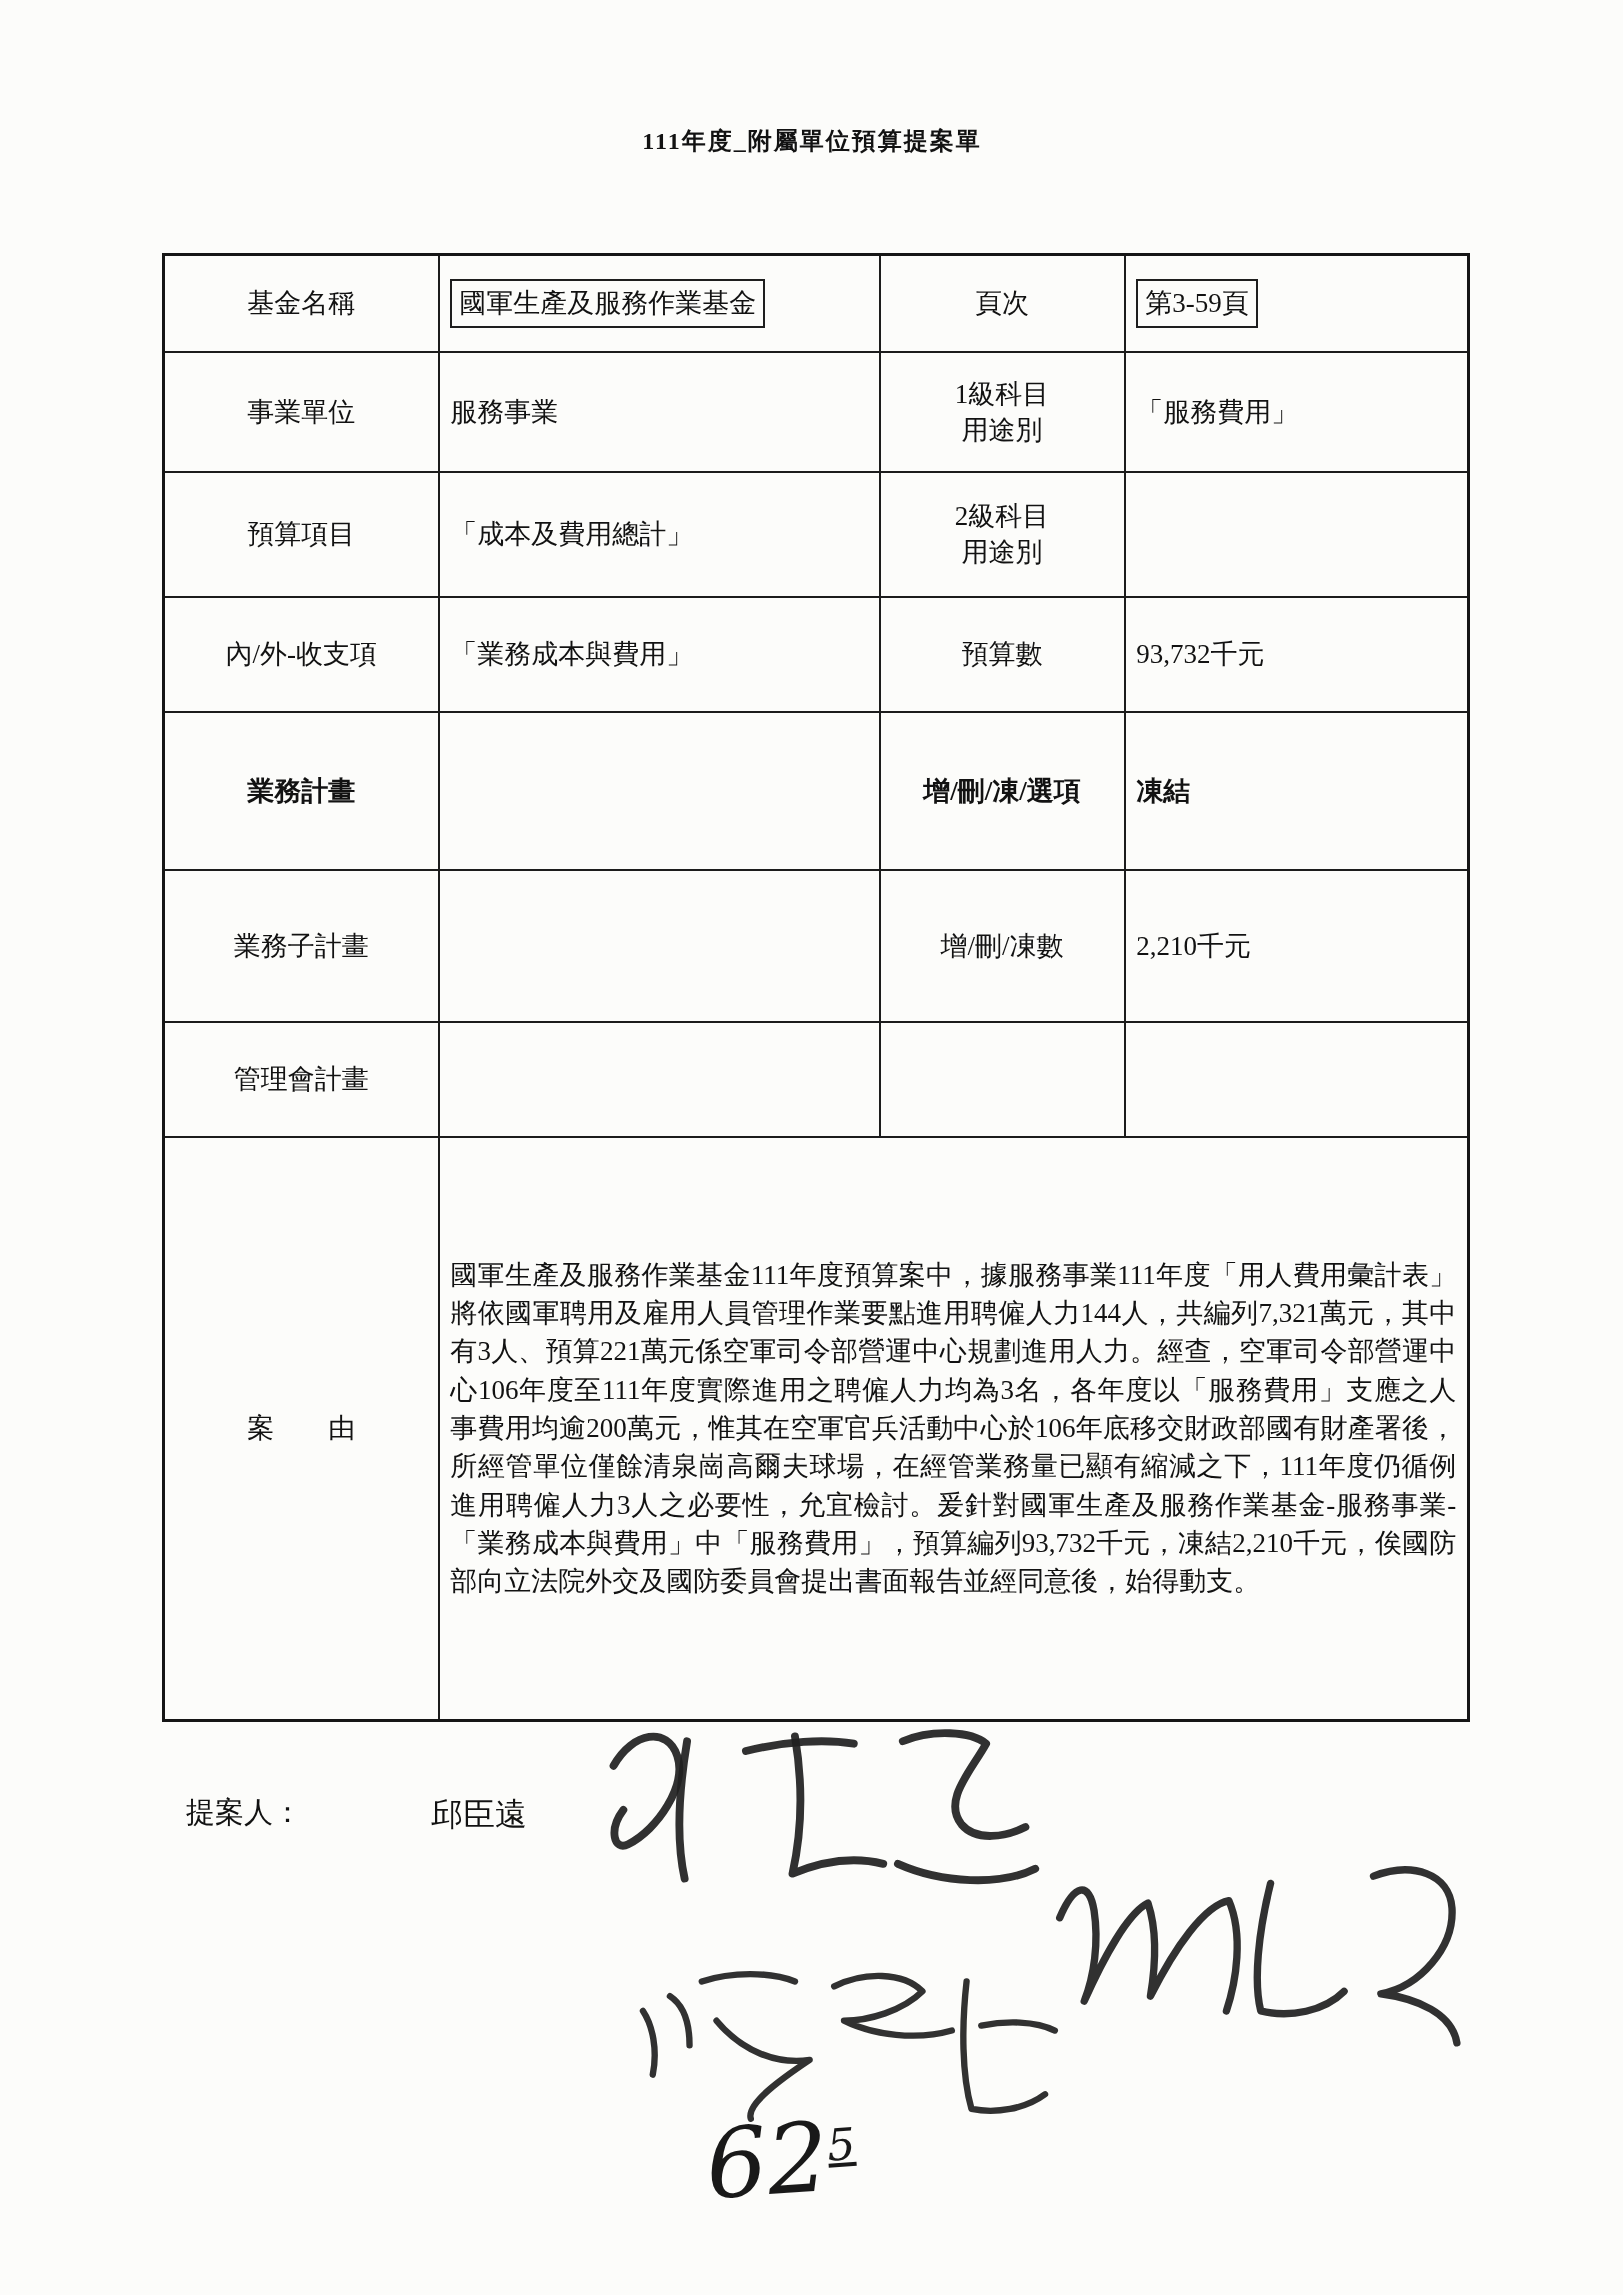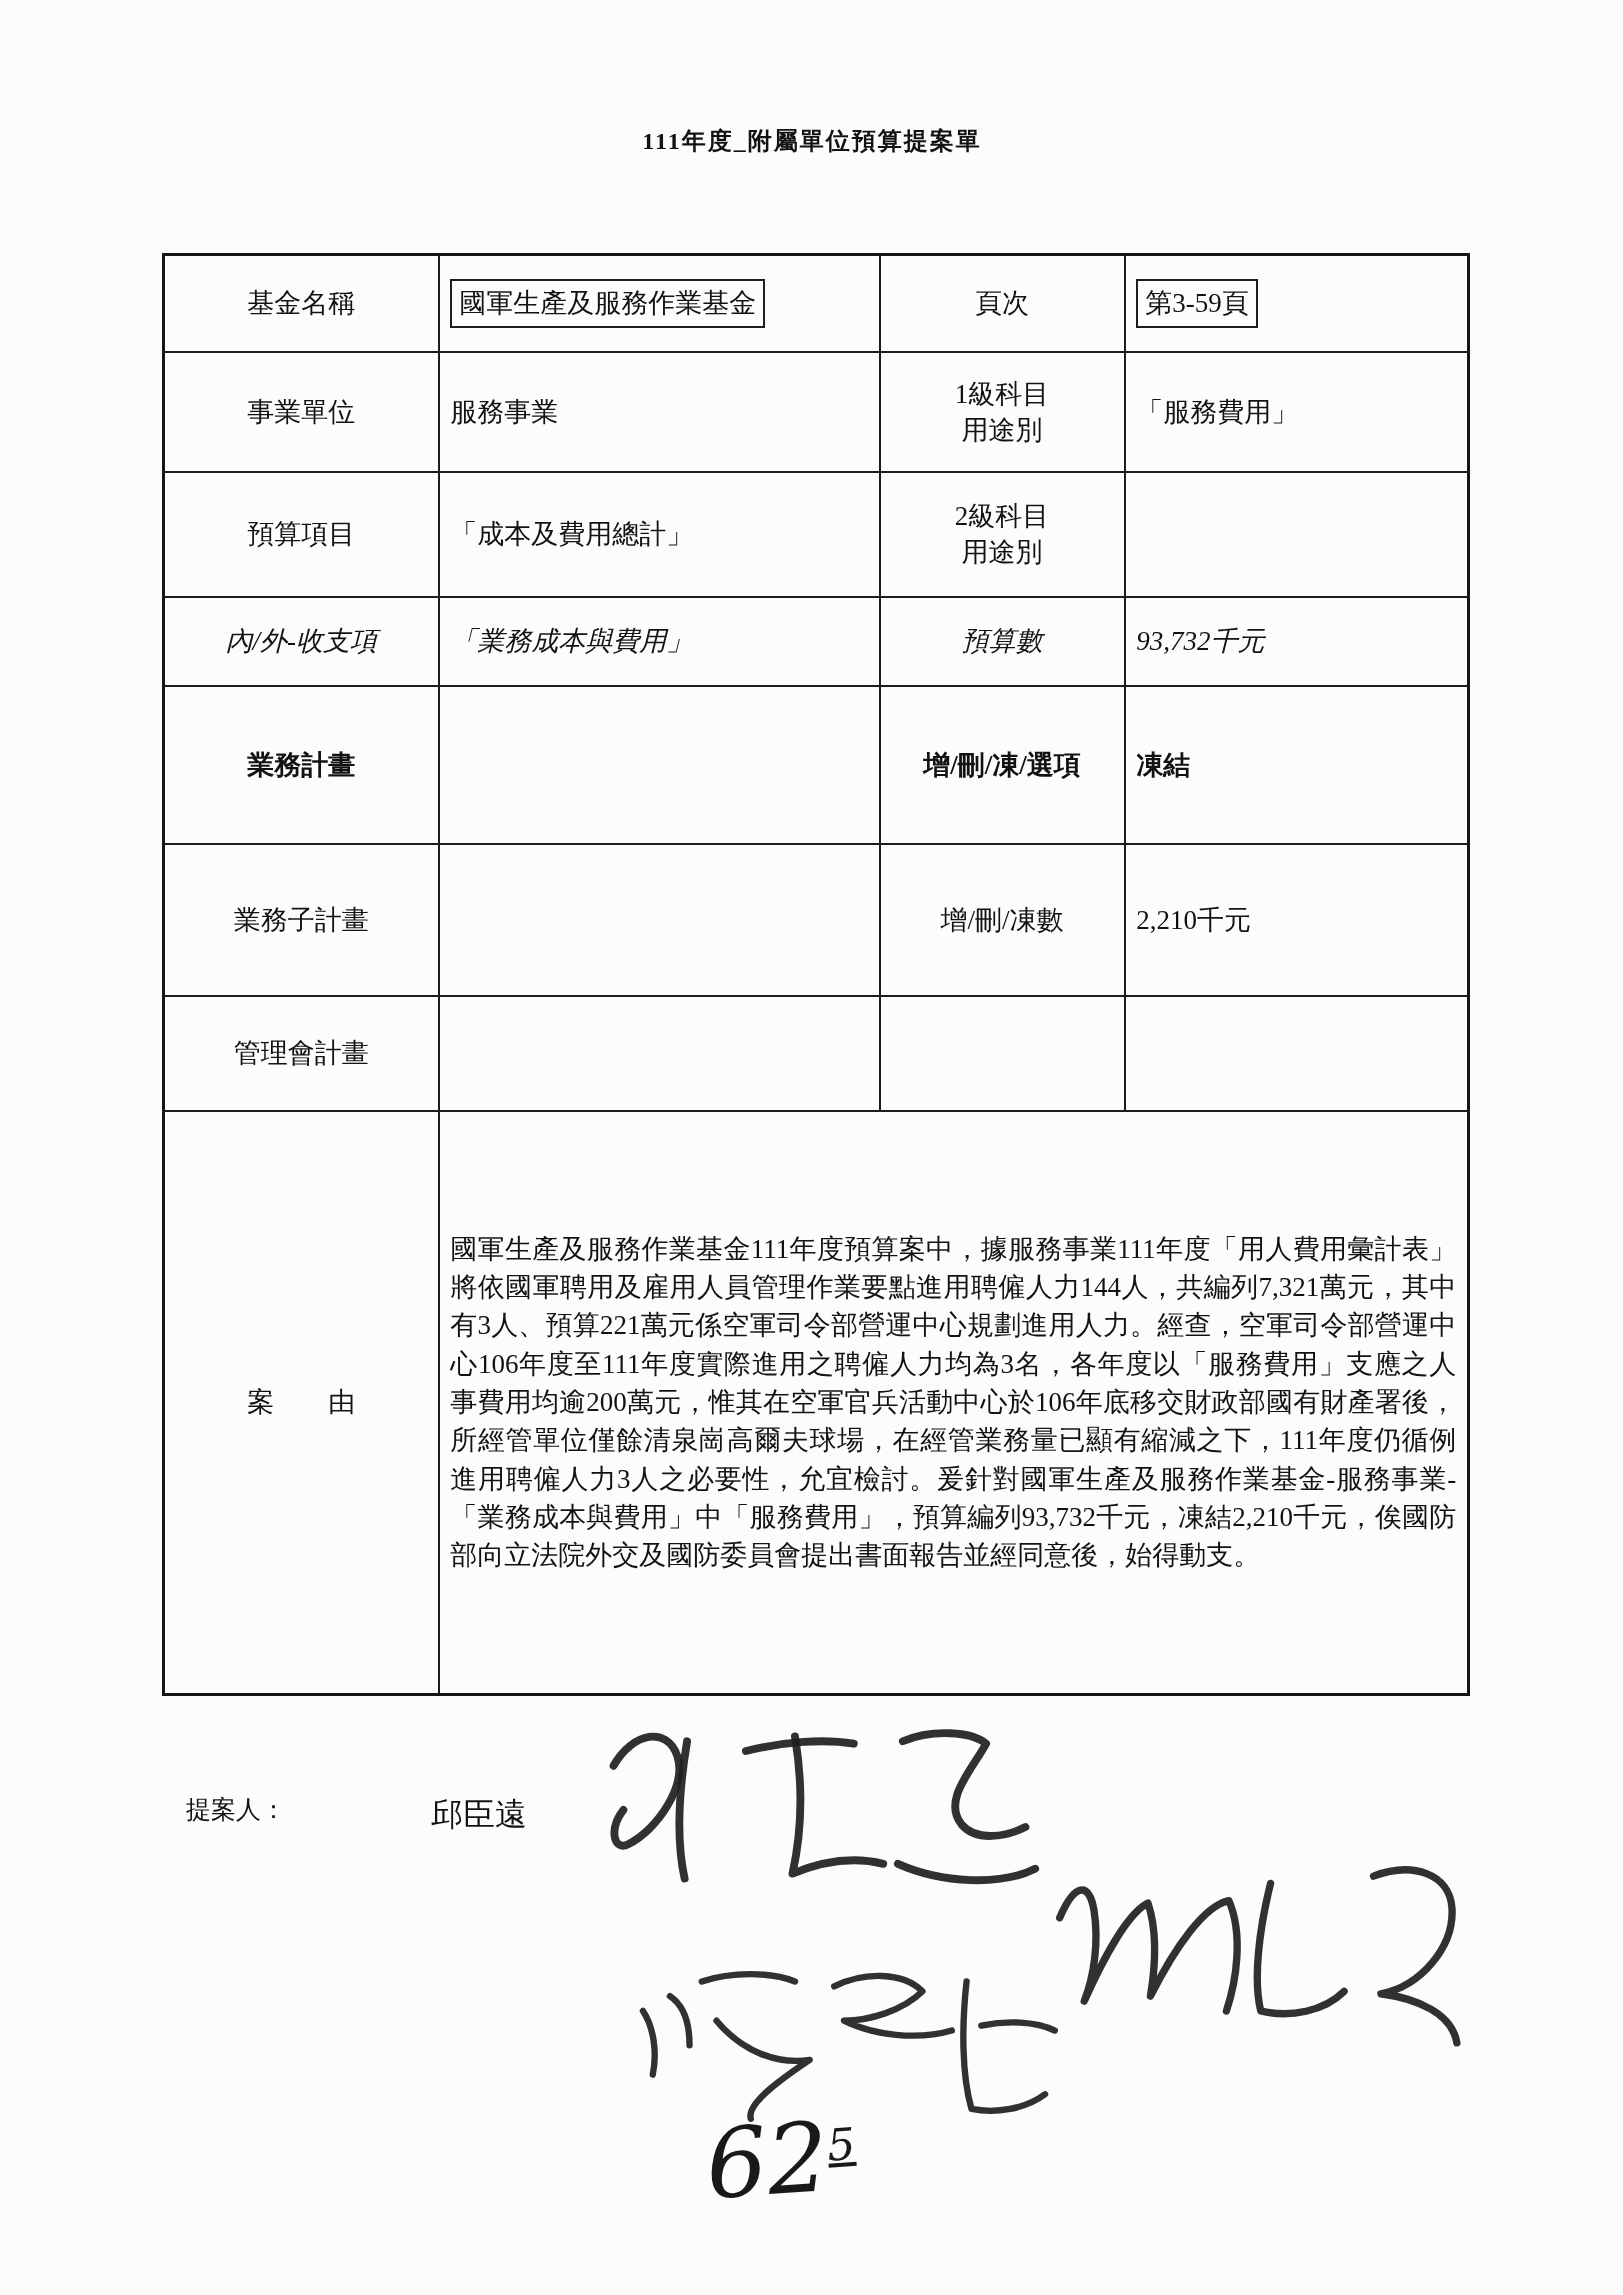--- a/index.html
+++ b/index.html
@@ -40,21 +40,21 @@
   td.label-cell { text-align: center; white-space: pre-line; }
   td.value-cell { text-align: left; padding-left: 12.8px; }
   .boxed {
     display: inline-block;
     border: 2px solid #1e1e1e;
     padding: 3.9px 6.9px 4.9px 6.9px;
   }
   tr.r1 { height: 97px; }
   tr.r2 { height: 120px; margin-top: 14px; }
   tr.r3 { height: 125px; }
-  tr.r4 { height: 89px; font-style: italic; }
+  tr.r4 { height: 115px; }
   tr.r5 { height: 158px; font-weight: bold; }
   tr.r6 { height: 152px; }
   tr.r7 { height: 115px; }
   tr.r8 { height: 584px; }
   td.case-label {
     vertical-align: top;
     text-align: center;
     padding-top: 13.7px;
     white-space: pre;
     font-size: 28.4px;
@@ -64,21 +64,21 @@
     vertical-align: top;
     font-size: 27px;
     line-height: 1.42;
     padding: 12.8px 14.7px 0 13.7px;
     text-align: justify;
   }
   .footer-row {
     position: absolute;
     top: 1793px;
     left: 186px;
-    font-size: 25px;
+    font-size: 29px;
   }
   .proposer-name {
     position: absolute;
     top: 1793px;
     left: 431px;
     font-size: 32px;
   }
   .signatures-svg {
     position: absolute;
     left: 540px;

